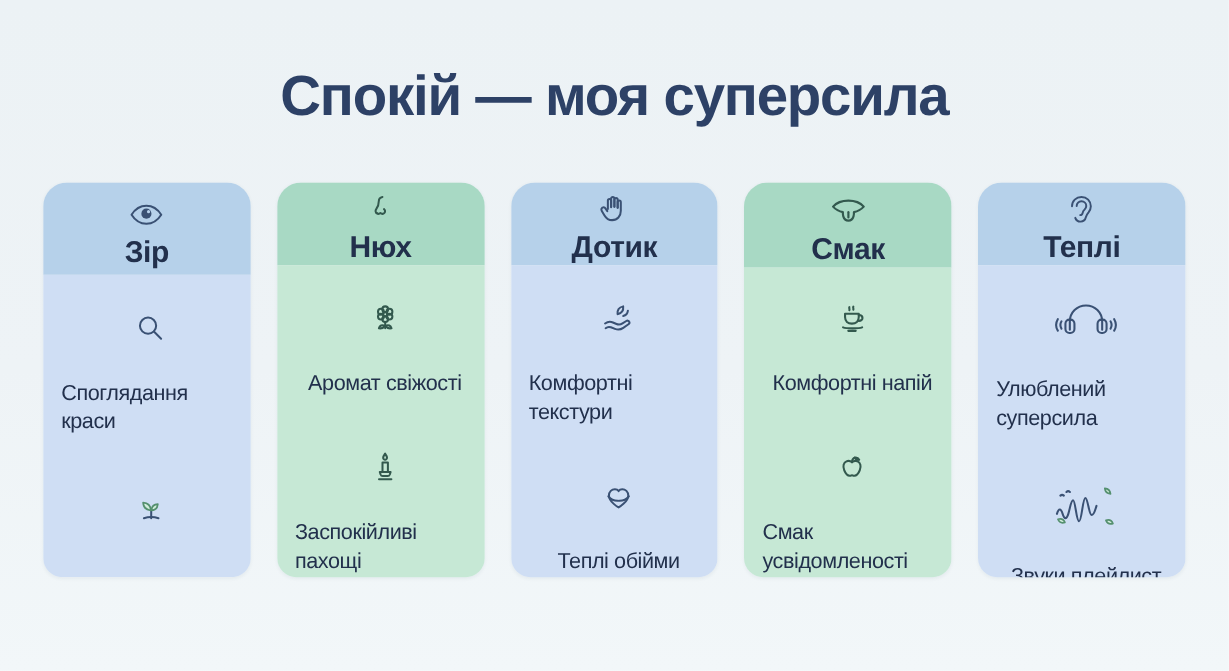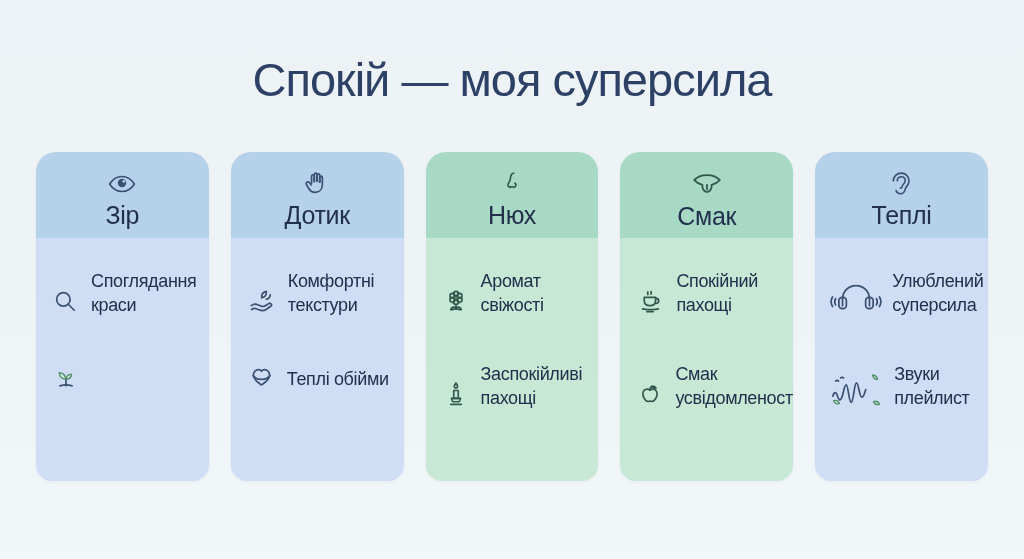--- a/index.html
+++ b/index.html
@@ -13,21 +13,21 @@
   body{
     font-family:"Liberation Sans","DejaVu Sans",sans-serif;
     background:linear-gradient(180deg,#ecf2f5 0%,var(--bg) 55%,#f2f7f9 100%);
     color:var(--text);
     position:relative;
   }
   .page-title{
     padding-top:52px;
     text-align:center;
     font-size:47px;
-    font-weight:400;
+    font-weight:700;
     letter-spacing:-1px;
     color:var(--title);
   }
   .columns{
     position:absolute;
     top:152px; left:36px; right:36px; height:329px;
     display:flex; gap:22px;
   }
   .column{
     flex:1;
@@ -42,29 +42,30 @@
   .column.green .col-body{background:var(--green-b)}
   .column.blue  .ic{color:var(--blue-ic)}
   .column.green .ic{color:var(--green-ic)}
   .col-header{
     height:86px;
     display:flex; flex-direction:column; align-items:center; justify-content:center;
     gap:2px; padding-top:8px;
   }
   .col-header .ic svg{width:30px;height:30px;display:block}
   .col-title{
-    font-size:25px; font-weight:400; color:var(--text); letter-spacing:-0.3px;
+    font-size:25px; font-weight:700; color:var(--text); letter-spacing:-0.3px;
   }
   .col-body{
     flex:1;
     padding:30px 8px 0 15px;
   }
   .item{
-    display:flex; align-items:flex-end; gap:10px;
+    display:flex; align-items:center; gap:25px;
     margin-bottom:44px;
+    flex-direction:column;
   }
   .item .ic{flex:none; display:flex; align-items:center; justify-content:center; min-height:27px}
   .item .ic svg{display:block}
   .item-text{
     font-size:18px; line-height:1.34; font-weight:500;
     letter-spacing:-0.35px; color:var(--text);
     padding-top:1px;
   }
   svg .stroke{fill:none;stroke:currentColor;stroke-width:1.8;stroke-linecap:round;stroke-linejoin:round}
   svg .leaf{fill:#d3eedd;stroke:#55906f;stroke-width:1.5;stroke-linejoin:round}
@@ -99,57 +100,20 @@
 
   <div class="item">
     <span class="ic item-ic">
             <svg viewBox="0 0 32 32" style="width:30px;height:30px" aria-hidden="true">
               <path class="stroke" d="M16 26.5v-7.3"></path>
               <path class="leaf" d="M15.8 19.5c-.3-4.2-2.8-6.6-7-6.9.3 4.2 2.8 6.6 7 6.9z"></path>
               <path class="leaf" d="M16.2 19.5c.2-3.4 2.2-5.3 5.7-5.5-.2 3.4-2.2 5.3-5.7 5.5z"></path>
               <path class="stroke" d="M9.5 26.5c4.2-1.3 8.8-1.3 13 0"></path>
             </svg>
           </span>
-  </div>
-</div>
-  </section>
-
-  <section class="column blue">
-    <header class="col-header">
-      <span class="ic col-ic">
-          <svg viewBox="0 0 32 32" style="width:30px;height:30px" aria-hidden="true">
-            <path class="stroke" d="M10.2 15V7.6a1.45 1.45 0 0 1 2.9 0v5.9"></path>
-            <path class="stroke" d="M13.1 13V5.9a1.45 1.45 0 0 1 2.9 0V13"></path>
-            <path class="stroke" d="M16 13V6.7a1.45 1.45 0 0 1 2.9 0V14"></path>
-            <path class="stroke" d="M18.9 14V9a1.4 1.4 0 0 1 2.8 0v7.6c0 5-3.1 8.4-7.7 8.4-3.3 0-5.2-1.5-6.8-4.2l-2.4-4c-.7-1.1-.4-2.3.6-2.9 1-.5 2.1-.2 2.8.9l1.5 2.2"></path>
-          </svg>
-        </span>
-      <h2 class="col-title">Дотик</h2>
-    </header>
-    <div class="col-body">
-  <div class="item">
-    <span class="ic item-ic">
-            <svg viewBox="0 0 32 32" style="width:32px;height:30px" aria-hidden="true">
-              <path class="stroke" d="M20.6 4.6c.4 3.7-1.3 6.1-5 6.9-.4-3.7 1.3-6.1 5-6.9z"></path>
-              <path class="stroke" d="M24.8 8.4c-.3 2.6-1.7 4.2-4.2 4.7"></path>
-              <path class="stroke" d="M4.5 19.8c2.3-1.7 4.6-2 7-.9l3.2 1.4c1.8.8 3.6.6 5.3-.5l3.4-2.2c.9-.6 2-.4 2.5.5.5.8.3 1.8-.6 2.4l-4.6 3.2c-2.3 1.6-4.8 1.9-7.4.9l-3.6-1.4c-1.8-.7-3.2-.4-4.7.8"></path>
-            </svg>
-          </span>
-    <span class="item-text">Комфортні текстури</span>
-  </div>
-
-  <div class="item">
-    <span class="ic item-ic">
-            <svg viewBox="0 0 32 32" style="width:31px;height:30px" aria-hidden="true">
-              <path class="stroke" d="M16 25.5s-8.6-5-8.6-10.7c0-3.4 2.6-5.6 5.3-5.6 1.4 0 2.6.6 3.3 1.7.7-1.1 1.9-1.7 3.3-1.7 2.7 0 5.3 2.2 5.3 5.6C24.6 20.5 16 25.5 16 25.5z" fill="#dfe9f8"></path>
-              <path class="stroke" d="M6.9 15.6c2.1 2.7 5 4.1 8.6 4"></path>
-              <path class="stroke" d="M25.1 15.6c-2.1 2.7-5 4.1-8.6 4"></path>
-            </svg>
-          </span>
-    <span class="item-text">Теплі обійми</span>
   </div>
 </div>
   </section>
 
   <section class="column green">
     <header class="col-header">
       <span class="ic col-ic">
           <svg viewBox="0 0 32 32" style="width:30px;height:30px" aria-hidden="true">
             <path class="stroke" d="M17.8 4.5c-2.1.4-3.2 1.7-3.2 3.6 0 2.9-.7 5-2.3 7.2-1 1.4-.7 3 .7 3.6"></path>
             <path class="stroke" d="M12.4 18.6c.8.9 2 1.1 3 .4.4-.3.8-.3 1.2 0 1 .7 2.2.5 3-.4.9-1 .7-2.5-.4-3.4"></path>
@@ -183,20 +147,57 @@
               <path class="stroke" d="M13.6 11.2h4.8v8.3h-4.8z"></path>
               <path class="stroke" d="M11.2 19.5h9.6l-.7 2.3c-.3.9-1 1.4-1.9 1.4h-4.4c-.9 0-1.6-.5-1.9-1.4l-.7-2.3z"></path>
               <path class="stroke" d="M10.5 26h11"></path>
             </svg>
           </span>
     <span class="item-text">Заспокійливі пахощі</span>
   </div>
 </div>
   </section>
 
+  <section class="column blue">
+    <header class="col-header">
+      <span class="ic col-ic">
+          <svg viewBox="0 0 32 32" style="width:30px;height:30px" aria-hidden="true">
+            <path class="stroke" d="M10.2 15V7.6a1.45 1.45 0 0 1 2.9 0v5.9"></path>
+            <path class="stroke" d="M13.1 13V5.9a1.45 1.45 0 0 1 2.9 0V13"></path>
+            <path class="stroke" d="M16 13V6.7a1.45 1.45 0 0 1 2.9 0V14"></path>
+            <path class="stroke" d="M18.9 14V9a1.4 1.4 0 0 1 2.8 0v7.6c0 5-3.1 8.4-7.7 8.4-3.3 0-5.2-1.5-6.8-4.2l-2.4-4c-.7-1.1-.4-2.3.6-2.9 1-.5 2.1-.2 2.8.9l1.5 2.2"></path>
+          </svg>
+        </span>
+      <h2 class="col-title">Дотик</h2>
+    </header>
+    <div class="col-body">
+  <div class="item">
+    <span class="ic item-ic">
+            <svg viewBox="0 0 32 32" style="width:32px;height:30px" aria-hidden="true">
+              <path class="stroke" d="M20.6 4.6c.4 3.7-1.3 6.1-5 6.9-.4-3.7 1.3-6.1 5-6.9z"></path>
+              <path class="stroke" d="M24.8 8.4c-.3 2.6-1.7 4.2-4.2 4.7"></path>
+              <path class="stroke" d="M4.5 19.8c2.3-1.7 4.6-2 7-.9l3.2 1.4c1.8.8 3.6.6 5.3-.5l3.4-2.2c.9-.6 2-.4 2.5.5.5.8.3 1.8-.6 2.4l-4.6 3.2c-2.3 1.6-4.8 1.9-7.4.9l-3.6-1.4c-1.8-.7-3.2-.4-4.7.8"></path>
+            </svg>
+          </span>
+    <span class="item-text">Комфортні текстури</span>
+  </div>
+
+  <div class="item">
+    <span class="ic item-ic">
+            <svg viewBox="0 0 32 32" style="width:31px;height:30px" aria-hidden="true">
+              <path class="stroke" d="M16 25.5s-8.6-5-8.6-10.7c0-3.4 2.6-5.6 5.3-5.6 1.4 0 2.6.6 3.3 1.7.7-1.1 1.9-1.7 3.3-1.7 2.7 0 5.3 2.2 5.3 5.6C24.6 20.5 16 25.5 16 25.5z" fill="#dfe9f8"></path>
+              <path class="stroke" d="M6.9 15.6c2.1 2.7 5 4.1 8.6 4"></path>
+              <path class="stroke" d="M25.1 15.6c-2.1 2.7-5 4.1-8.6 4"></path>
+            </svg>
+          </span>
+    <span class="item-text">Теплі обійми</span>
+  </div>
+</div>
+  </section>
+
   <section class="column green">
     <header class="col-header">
       <span class="ic col-ic">
           <svg viewBox="0 0 32 32" style="width:32px;height:32px" aria-hidden="true">
             <path class="stroke" d="M3.2 12.2c3.1-3.5 7.6-5 12.8-5s9.7 1.5 12.8 5c-2.3 2.5-5.1 4-8.2 4.6 0 0 .6 7-4.6 7s-4.6-7-4.6-7c-3.1-.6-5.9-2.1-8.2-4.6z"></path>
             <path class="stroke" d="M16 16.8v4.4"></path>
           </svg>
         </span>
       <h2 class="col-title">Смак</h2>
     </header>
@@ -205,21 +206,21 @@
     <span class="ic item-ic">
             <svg viewBox="0 0 32 28" style="width:31px;height:28px" aria-hidden="true">
               <path class="stroke" d="M13.2 2.6c-.5.9.5 1.7 0 2.6"></path>
               <path class="stroke" d="M16.6 2.2c-.5.9.5 1.7 0 2.6"></path>
               <path class="stroke" d="M9.5 8.3h11.8v2.8c0 3.5-2.4 5.7-5.9 5.7s-5.9-2.2-5.9-5.7V8.3z"></path>
               <path class="stroke" d="M21.3 9.3c2 0 3.2 1.1 3.2 2.6 0 1.6-1.4 2.7-3.4 2.5"></path>
               <path class="stroke" d="M7.8 20c2.6 1.1 13.8 1.1 16.4 0"></path>
               <path class="stroke" d="M12.3 23h6.4"></path>
             </svg>
           </span>
-    <span class="item-text">Спокійний пахощі</span>
+    <span class="item-text">Комфортні напій</span>
   </div>
 
   <div class="item">
     <span class="ic item-ic">
             <svg viewBox="0 0 32 32" style="width:30px;height:30px" aria-hidden="true">
               <path class="stroke" d="M20.9 10.1c-1.8-.8-3.4-.5-4.9.8-1.5-1.3-3.1-1.6-4.9-.8-2.6 1.1-3.5 4.5-2 7.9 1.3 3.2 3.6 5.3 5.6 4.8.5-.1.9-.3 1.3-.3s.8.2 1.3.3c2 .5 4.3-1.6 5.6-4.8 1.5-3.4.6-6.8-2-7.9z"></path>
               <path class="stroke" d="M16 10.9c-.1-1.9.7-3.3 2.3-4.1"></path>
               <path class="stroke" d="M18.3 6.8c1.9-.4 3.3.3 4.1 1.9-1.9.4-3.3-.2-4.1-1.9z"></path>
             </svg>
           </span>

